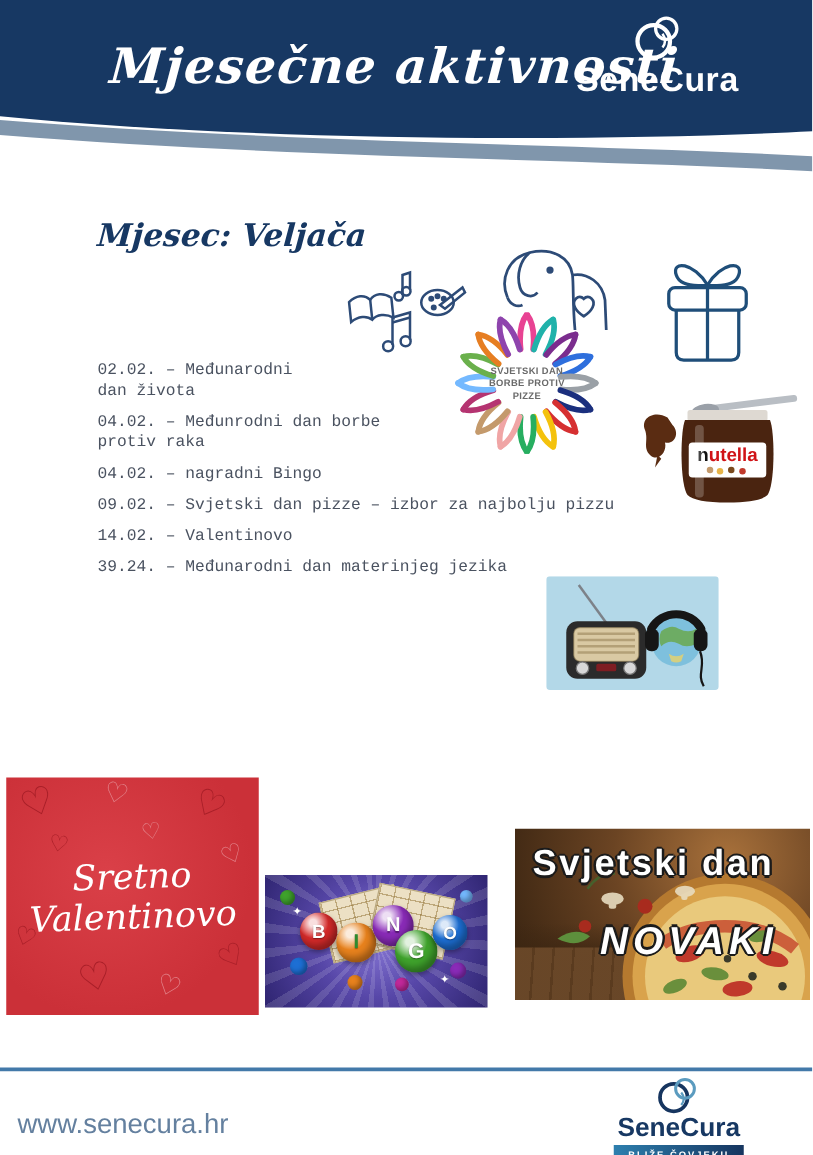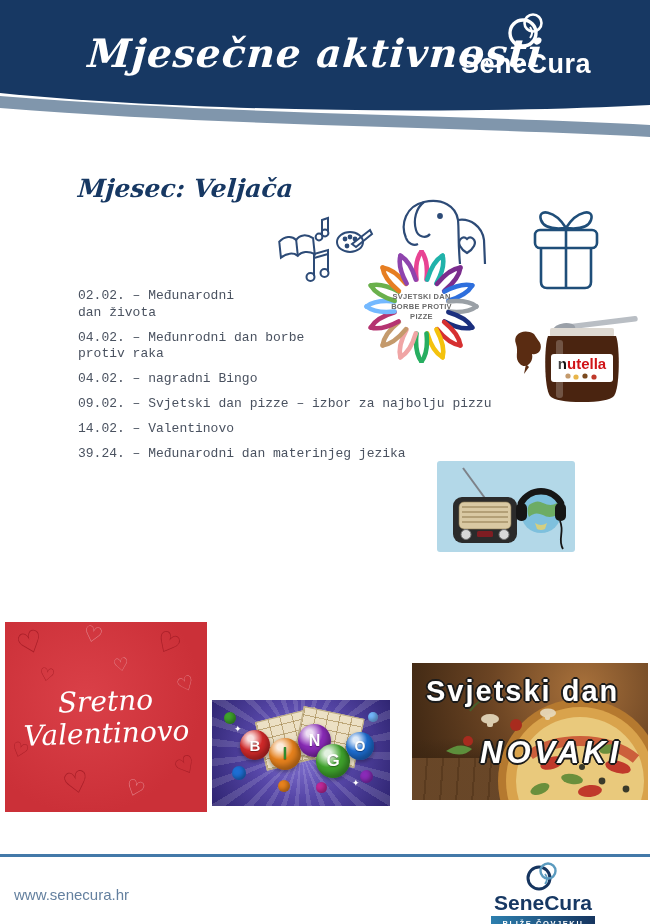--- a/index.html
+++ b/index.html
@@ -110,21 +110,21 @@
   .pz-title,.pz-sub{
     position:absolute;color:#fff;font-weight:bold;white-space:nowrap;
     text-shadow:-2px 0 #1b1b1b,2px 0 #1b1b1b,0 -2px #1b1b1b,0 2px #1b1b1b,
                 -1px -1px #1b1b1b,1px 1px #1b1b1b,1px -1px #1b1b1b,-1px 1px #1b1b1b;
   }
   .pz-title{left:14px;top:12px;font-size:29px;letter-spacing:2px;}
   .pz-sub{left:68px;top:72px;font-size:31px;font-style:italic;letter-spacing:4px;}
 
   
   .footer-line{position:absolute;left:0;top:854px;width:650px;height:3px;background:var(--line);}
-  .footer-url{position:absolute;left:14px;top:886px;font-size:15px;color:var(--url);}
+  .footer-url{position:absolute;left:14px;top:886px;font-size:22px;color:var(--url);}
   .footer-logo{position:absolute;right:55px;top:860px;width:104px;text-align:center;}
   .footer-brand{font-weight:bold;font-size:21px;color:var(--navy);line-height:1.05;}
   .footer-bar{
     margin-top:2px;background:linear-gradient(90deg,#2d7fae,#16355f);
     color:#fff;font-size:7.5px;font-weight:bold;letter-spacing:1.6px;padding:3px 0;
   }
 </style>
 </head>
 <body>
 

